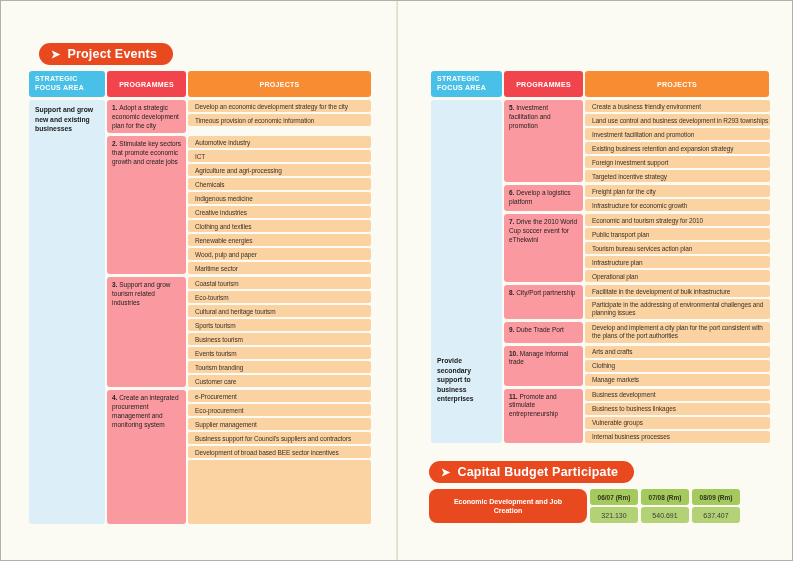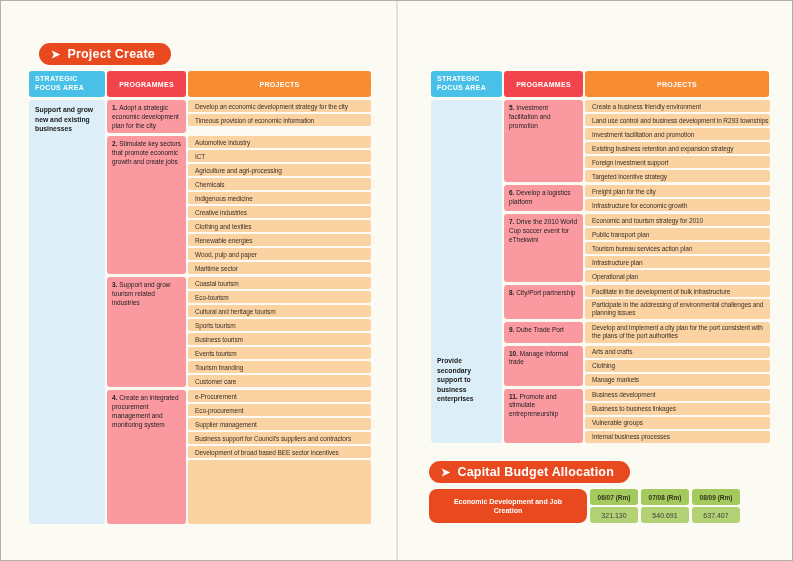--- a/index.html
+++ b/index.html
@@ -63,21 +63,21 @@
             align-items:center; justify-content:center; font-size:7px; color:#3c3c3c; }
 </style>
 </head>
 <body>
 
 <div class="sheet">
   <div class="fold"></div>
 
   <div class="badge" id="pm-badge">
     <span class="arr">➤</span>
-    <span>Project Create</span>
+    <span>Project Events</span>
   </div>
 
   <div class="matrix" id="left-matrix">
     <div class="m-head">
       <div class="h-focus">STRATEGIC FOCUS AREA</div>
       <div class="h-prog">PROGRAMMES</div>
       <div class="h-proj">PROJECTS</div>
     </div>
     <div class="m-body">
       <div class="focus-col">Support and grow new and existing businesses</div>
@@ -198,21 +198,21 @@
               <div class="proj-cell">Vulnerable groups</div>
               <div class="proj-cell">Internal business processes</div>
             </div>
           </div>
         </div>
     </div>
   </div>
 
   <div class="badge" id="cb-badge">
     <span class="arr">➤</span>
-    <span>Capital Budget Allocation</span>
+    <span>Capital Budget Participate</span>
   </div>
 
   <div class="budget">
     <div class="b-label">
       <span>Economic Development and Job Creation</span>
     </div>
     <div class="b-col">
       <div class="b-head">06/07 (Rm)</div>
       <div class="b-val">321.130</div>
     </div>

